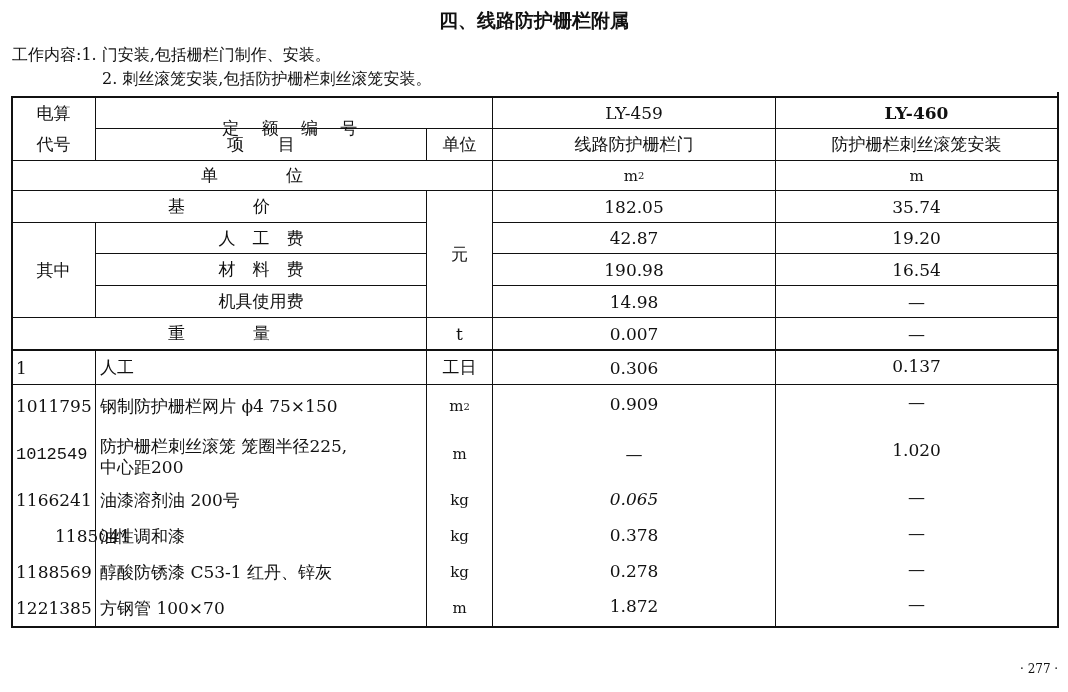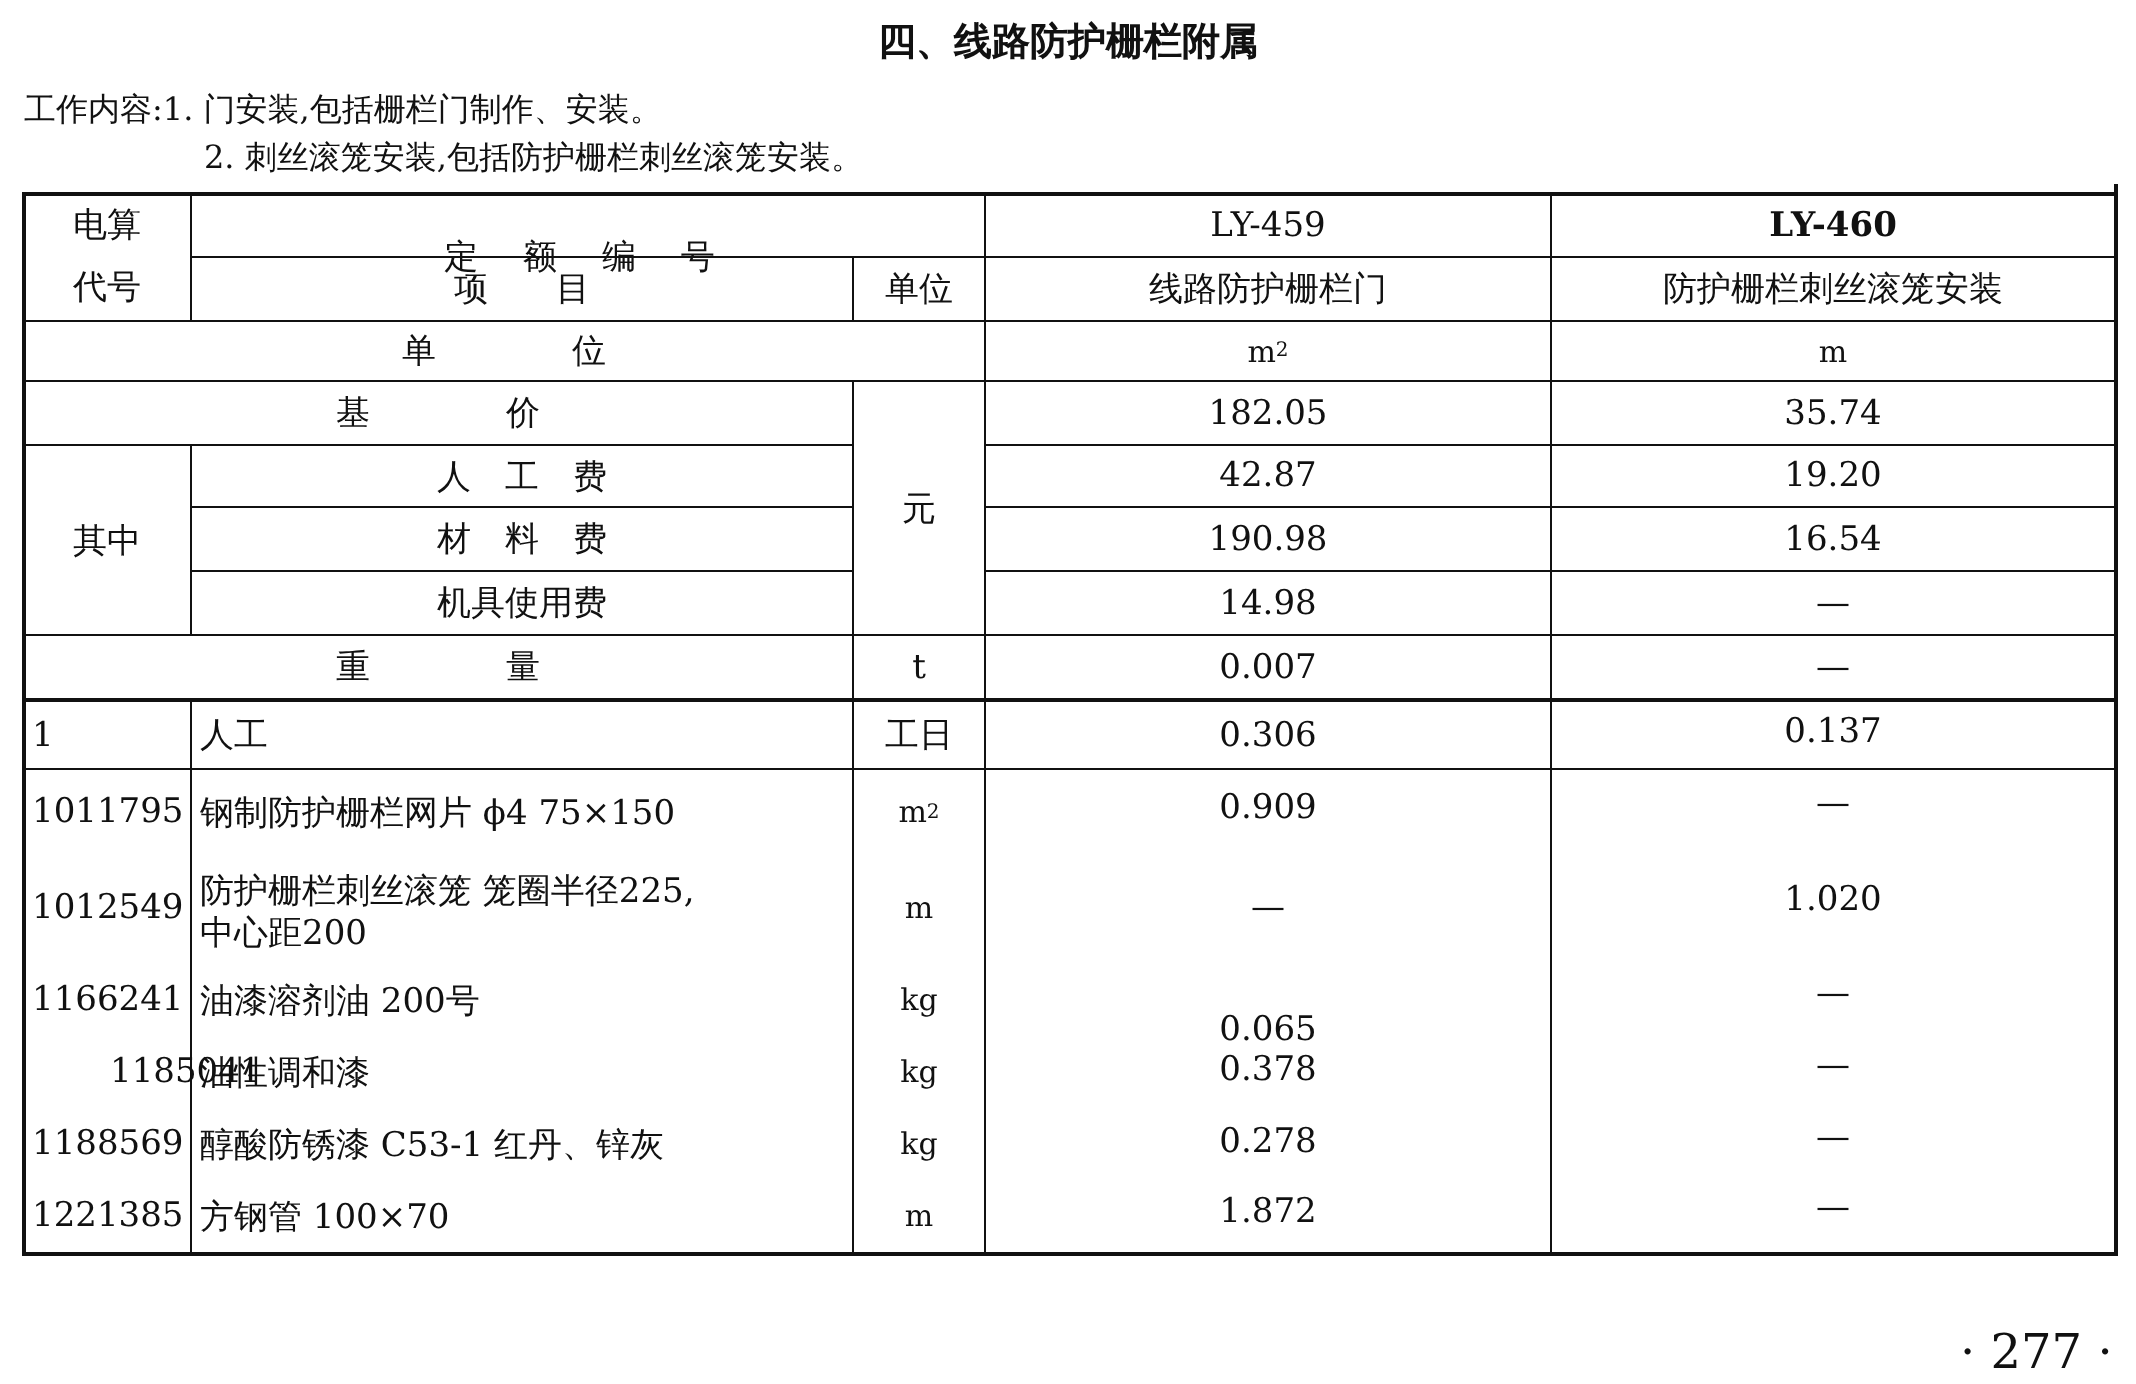--- a/index.html
+++ b/index.html
@@ -9,21 +9,21 @@
            font-family:"DejaVu Sans", sans-serif; font-weight:bold; font-size:19px; }
   .work { position:absolute; left:12px; font-size:16px; white-space:nowrap; }
   .tbl { position:absolute; left:0; top:0; }
   .cell { position:absolute; box-sizing:border-box; display:flex; align-items:center;
           justify-content:center; font-size:17px; white-space:nowrap; }
   .left { justify-content:flex-start; padding-left:4px; }
   .hl, .vl { position:absolute; background:#111; }
   .spaced { letter-spacing:0.5em;margin-top:16px; }
   .multi { flex-direction:column; align-items:flex-start; line-height:21px; white-space:normal; }
   sup { font-size:10px; }
-  .page-no { position:absolute; left:980px; top:662px; font-size:24px;text-align:right; }
+  .page-no { position:absolute; left:1020px; top:662px; font-size:12px;text-align:right; }
 </style>
 </head>
 <body>
 
 <div class="title">四、线路防护栅栏附属</div>
 
 <div class="work" style="top:45px;">
   <span>工作内容:</span><span>1. 门安装,包括栅栏门制作、安装。</span>
 </div>
 <div class="work" style="top:69px; left:102px;">
@@ -111,35 +111,35 @@
     <div class="cell left" style="left:96px; top:388px; width:330px; height:36px;">钢制防护栅栏网片  ϕ4  75×150</div>
     <div class="cell" style="left:427px; top:388px; width:65px; height:36px; font-size:15px;">
       <span>m</span>
         <sup>2</sup>
     </div>
     <div class="cell" style="left:493px; top:386px; width:282px; height:36px;">0.909</div>
     <div class="cell" style="left:776px; top:384px; width:281px; height:36px;">—</div>
   </div>
 
   <div>
-    <div class="cell left" style="left:12px; top:430px; width:83px; height:48px;">1012549</div>
+    <div class="cell left" style="left:12px; top:430px; width:83px; height:48px;font-family:Liberation Mono, monospace;">1012549</div>
     <div class="cell left multi" style="left:96px; top:430px; width:330px; height:48px; justify-content:flex-end;">
       <span>防护栅栏刺丝滚笼  笼圈半径225,</span>
       <span>中心距200</span>
     </div>
     <div class="cell" style="left:427px; top:430px; width:65px; height:48px; font-size:15px;">m</div>
     <div class="cell" style="left:493px; top:430px; width:282px; height:48px;">—</div>
     <div class="cell" style="left:776px; top:426px; width:281px; height:48px;">1.020</div>
   </div>
 
   <div>
     <div class="cell left" style="left:12px; top:483px; width:83px; height:34px;">1166241</div>
     <div class="cell left" style="left:96px; top:483px; width:330px; height:34px;">油漆溶剂油  200号</div>
     <div class="cell" style="left:427px; top:483px; width:65px; height:34px; font-size:15px;">kg</div>
-    <div class="cell" style="left:493px; top:498px; width:282px; height:34px;">0.065</div>
+    <div class="cell" style="left:493px; top:482px; width:282px; height:34px;font-style:italic;">0.065</div>
     <div class="cell" style="left:776px; top:480px; width:281px; height:34px;">—</div>
   </div>
 
   <div>
     <div class="cell left" style="left:12px; top:519px; width:83px; height:34px;margin-left:39px;">1185041</div>
     <div class="cell left" style="left:96px; top:519px; width:330px; height:34px;">油性调和漆</div>
     <div class="cell" style="left:427px; top:519px; width:65px; height:34px; font-size:15px;">kg</div>
     <div class="cell" style="left:493px; top:518px; width:282px; height:34px;">0.378</div>
     <div class="cell" style="left:776px; top:516px; width:281px; height:34px;">—</div>
   </div>

